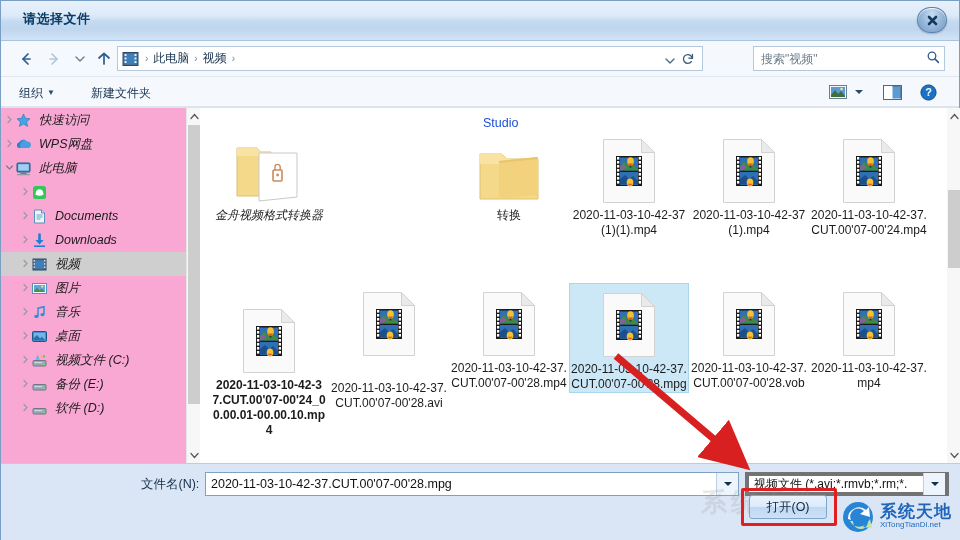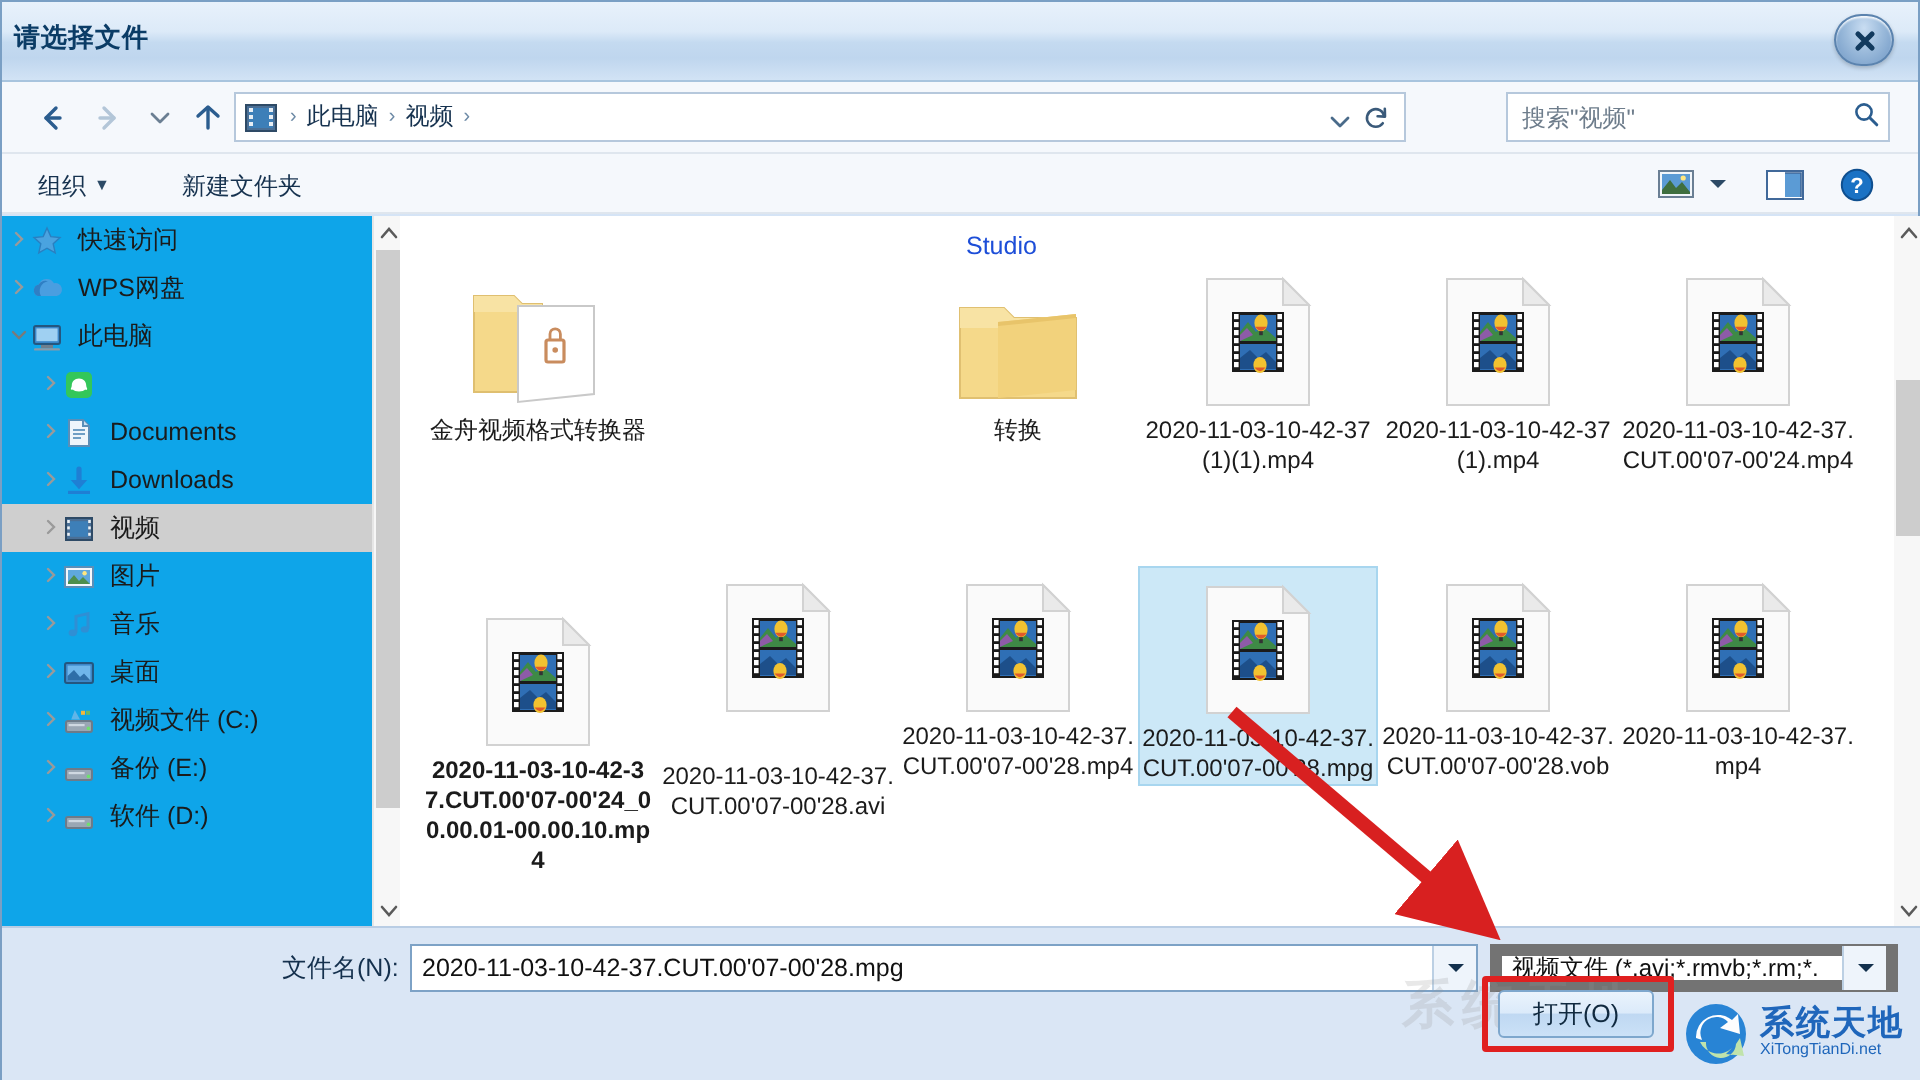--- a/index.html
+++ b/index.html
@@ -20,21 +20,21 @@
 
   
   #titlebar {
     position: relative;
     height: 40px;
     background: linear-gradient(to bottom,
         #e8f1fb 0%, #dceaf8 38%, #c4daf0 52%, #bfd6ee 72%, #d2e3f5 100%);
     border-bottom: 1px solid #a8c4de;
   }
   #title-text {
-    position: absolute; left: 6px; top: 9px;
+    position: absolute; left: 22px; top: 9px;
     font-size: 13px; font-weight: bold; color: #0b3c66;
     letter-spacing: .5px;
   }
   #close-btn {
     position: absolute; right: 12px; top: 6px;
     width: 30px; height: 26px;
     border-radius: 50% / 55%;
     background: radial-gradient(ellipse at 50% 25%, #c9ddf2 0%, #9dbcdc 45%, #6f97c4 100%);
     border: 1px solid #5b83ae;
     box-shadow: inset 0 1px 1px rgba(255,255,255,.85), 0 1px 2px rgba(0,0,0,.2);
@@ -115,21 +115,21 @@
   #tool-help    { left: 916px; width: 22px; height: 20px; }
 
   
   #content {
     position: absolute; left: 0; top: 107px;
     width: 960px; height: 355px;
     background: #fff;
   }
   #nav-pane {
     position: absolute; left: 0; top: 0; width: 185px; height: 355px;
-    background: #0ea5e9; overflow: hidden;
+    background: #f9a8d4; overflow: hidden; font-style: italic;
   }
   .tree-item {
     position: relative; height: 24px;
     display: flex; align-items: center;
     padding-left: 14px; font-size: 12.5px; color: #1b1b1b;
     white-space: nowrap;
   }
   .tree-item.indent { padding-left: 30px; }
   .tree-item.selected { background: #cfcfcf; }
   .tree-chev {
@@ -200,21 +200,21 @@
   }
   #fname-arrow {
     width: 22px; height: 22px; border-left: 1px solid #bcd0e4;
     background: #eef4fb;
     display: flex; align-items: center; justify-content: center;
     color: #13304d; font-size: 9px;
   }
   #ftype-combo {
     position: absolute; left: 744px; top: 8px;
     width: 204px; height: 24px;
-    background: #fff; border: 6px solid #737373;
+    background: #fff; border: 4px solid #737373;
     display: flex; align-items: center;
   }
   #ftype-value {
     flex: 1; padding-left: 5px; font-size: 12px; color: #111;
     white-space: nowrap; overflow: hidden;
   }
   #ftype-arrow {
     width: 22px; height: 22px; border-left: 1px solid #bcd0e4;
     background: #eef4fb;
     display: flex; align-items: center; justify-content: center;
@@ -553,21 +553,21 @@
       <div class="sb-thumb" style="top:17px;height:279px;"></div>
       <div class="sb-arrow sb-down">
         <svg width="9" height="7" viewBox="0 0 9 7">
             <path d="M1 1.5 L4.5 5.5 L8 1.5" stroke="#5a5a5a" stroke-width="1.3" fill="none" stroke-linecap="round"></path>
           </svg>
       </div>
     </div>
 
     <div id="file-pane">
       <div id="studio-label">Studio</div>
-    <div class="cell" style="left: 8px; top: 22px;">
+    <div class="cell" style="left: 8px; top: 22px; font-style: italic;">
           <div class="cell-icon">
             <svg width="80" height="60" viewBox="0 0 80 60">
       <path d="M8 4 h20 l4 4 h10 v44 h-34 Z" fill="#f5d98a" stroke="#dfbf70"></path>
       <path d="M8 4 h20 l4 4 h10 v4 h-34 Z" fill="#f8e3a4"></path>
       <path d="M30 9 h38 v44 l-38 4 Z" fill="#ffffff" stroke="#c9c9c9"></path>
       <rect x="44" y="26" width="9" height="11" rx="1" fill="none" stroke="#c98c5e" stroke-width="1.6"></rect>
       <path d="M46 26 v-3 a2.6 2.6 0 0 1 5.2 0 v3" fill="none" stroke="#c98c5e" stroke-width="1.4"></path>
       <circle cx="48.6" cy="31" r="1.4" fill="#c98c5e"></circle>
     </svg>
           </div>

